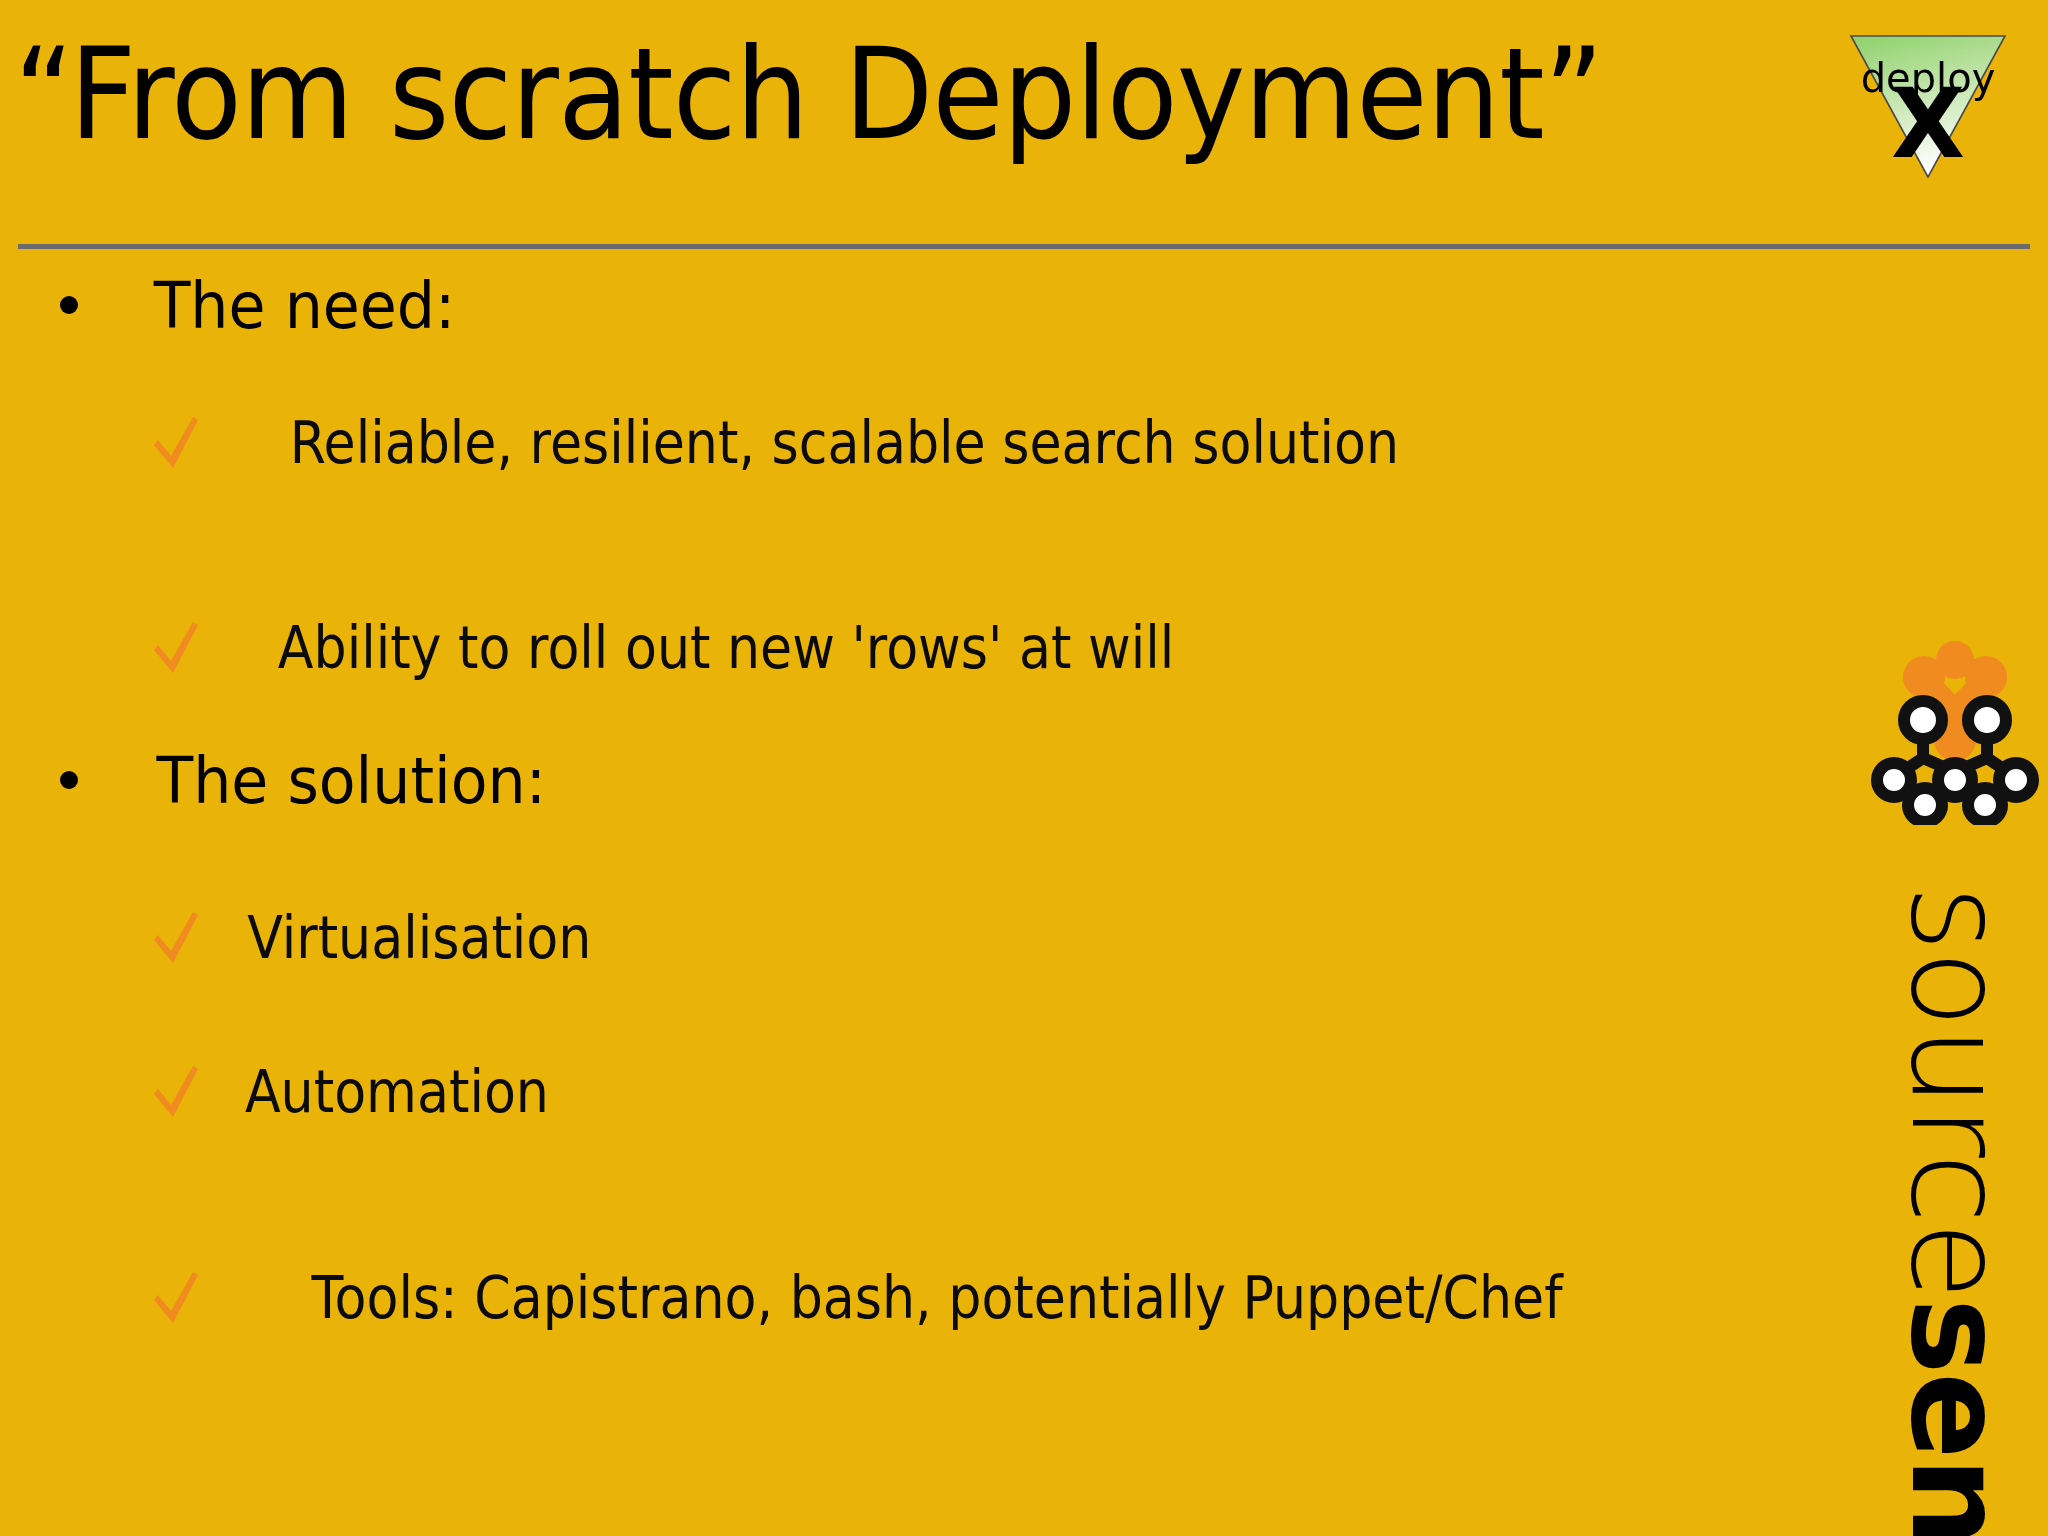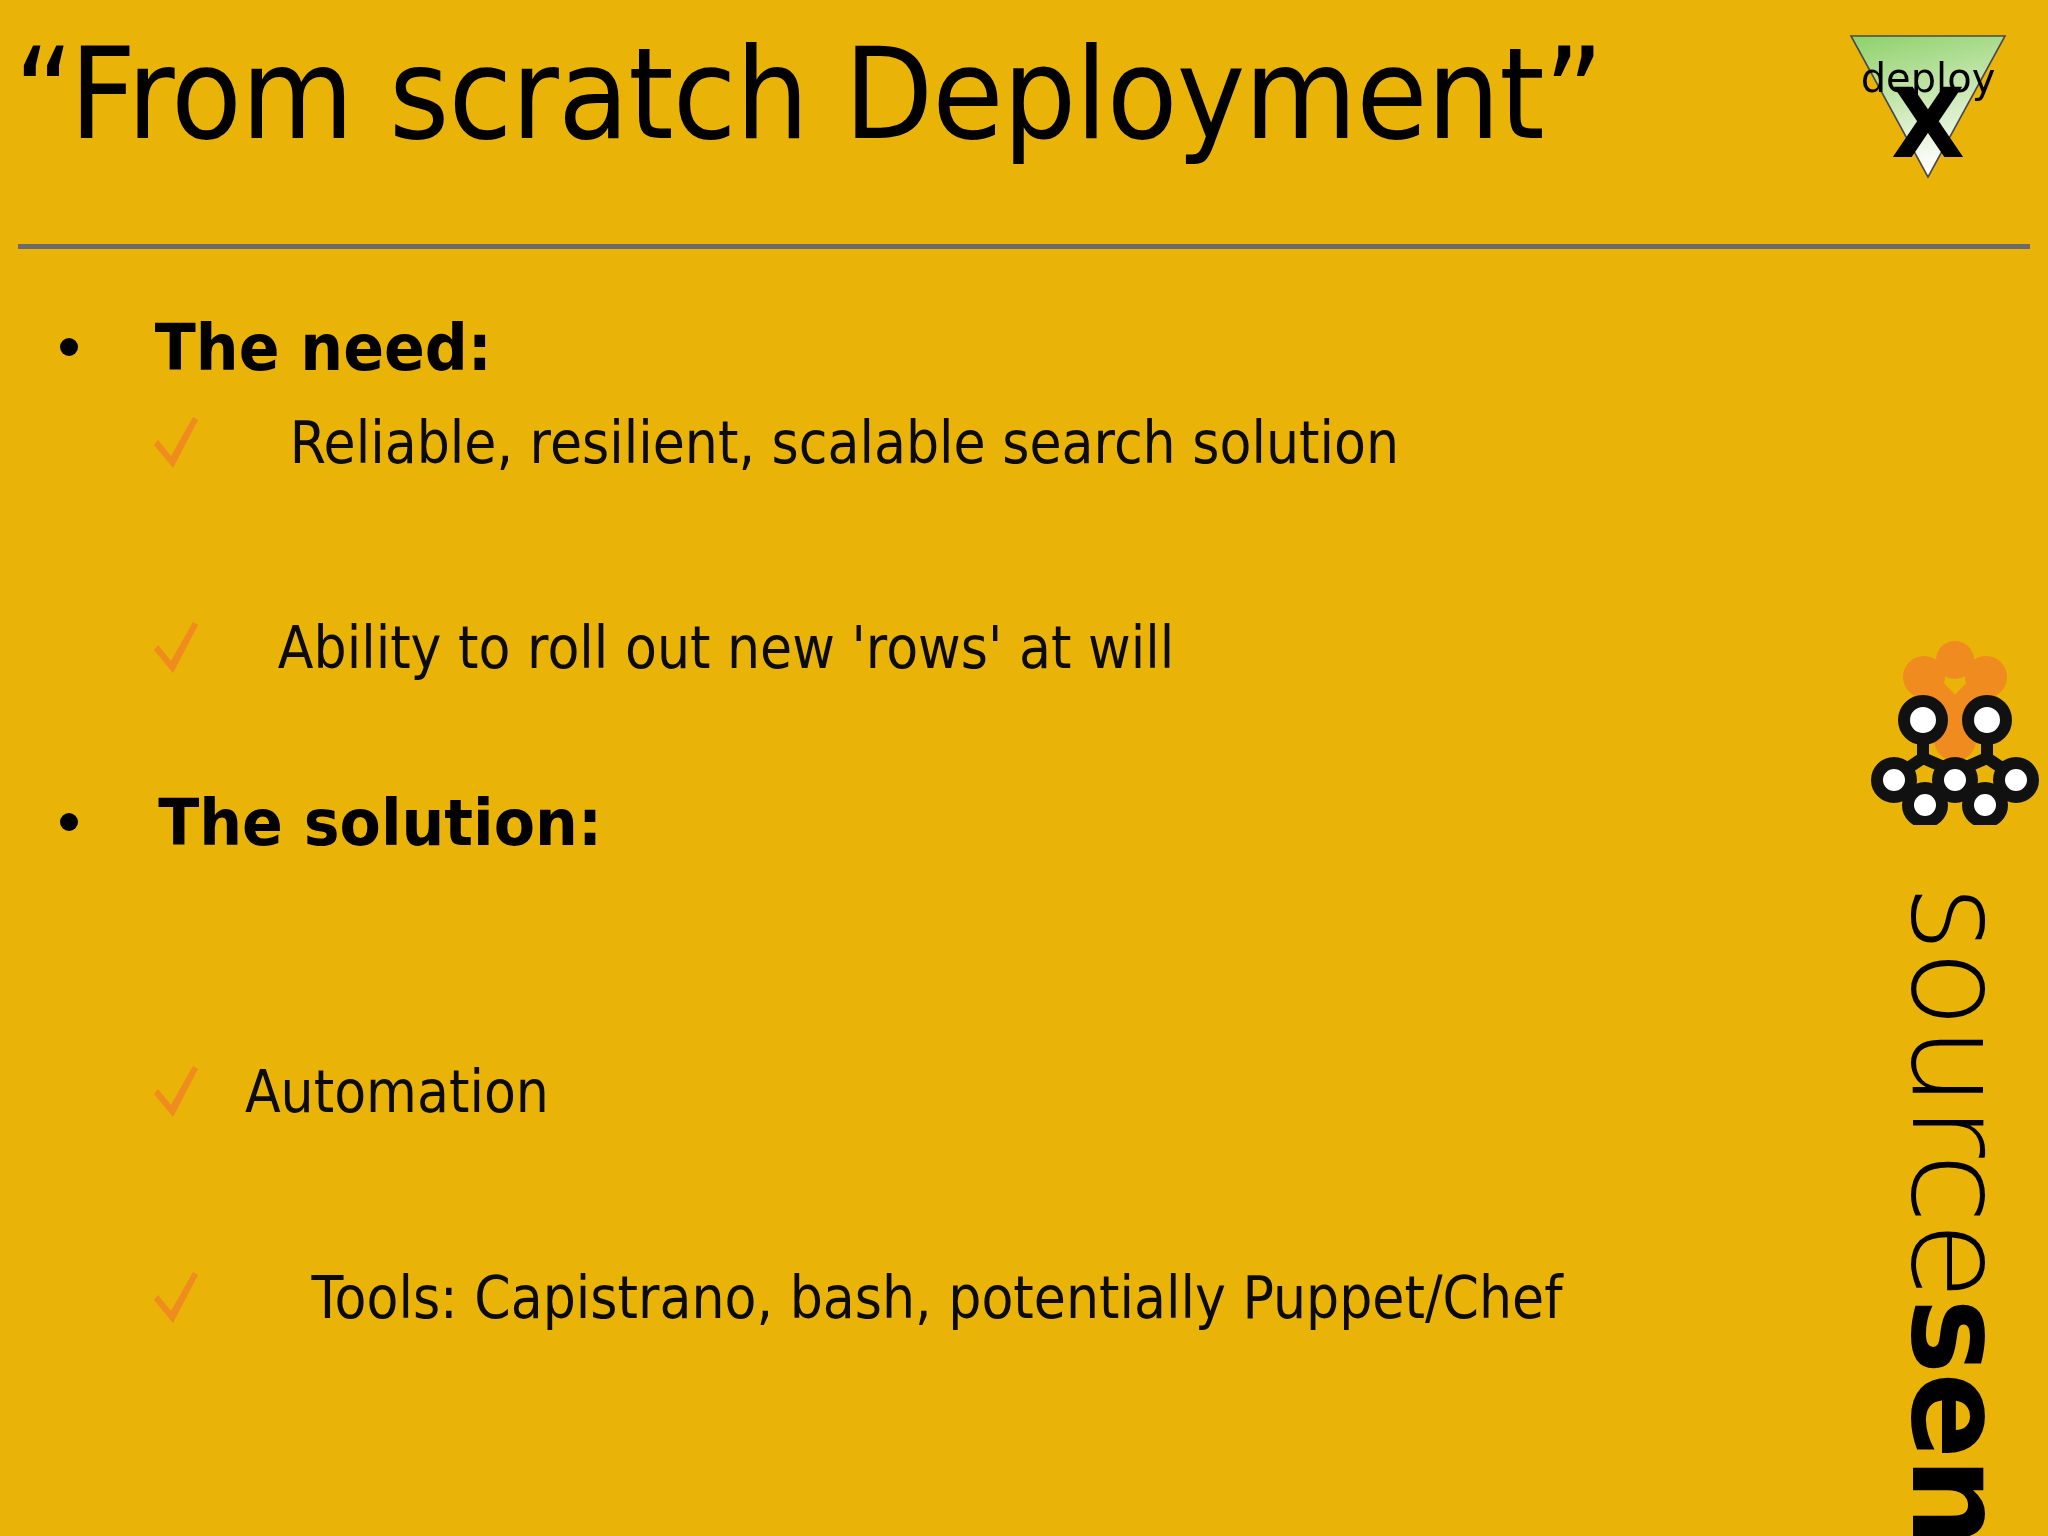--- a/index.html
+++ b/index.html
@@ -79,22 +79,21 @@
     white-space: nowrap;
   }
 
   
   .lvl1 {
     left: 60px;
     font-family: "DejaVu Sans", sans-serif;
     font-size: 64px;
     line-height: 72px;
     color: #000000;
-    font-weight: 700;
-    margin-top: 42px;
+    font-weight: 400;
   }
   .lvl1 .dot {
     display: inline-block;
     width: 18px;
     height: 18px;
     border-radius: 50%;
     background: #000;
     margin-right: 66px;
     flex: 0 0 auto;
     position: relative;
@@ -218,20 +217,28 @@
         </svg>
       </span>
       <span class="txt">Ability to roll out new 'rows' at will</span>
     </div>
 
     <div class="line lvl1" style="top:495px;">
       <span class="dot"></span>
       <span class="txt">The solution:</span>
     </div>
 
+    <div class="line lvl2" style="top:650px;">
+      <span class="check">
+        <svg width="52" height="58" viewBox="0 0 52 58" xmlns="http://www.w3.org/2000/svg">
+          <path d="M4 30 L8 25 L21 41 L43 2 L48 5 L23 53 Z" fill="#ef8b1f"></path>
+        </svg>
+      </span>
+      <span class="txt">Virtualisation</span>
+    </div>
 
     <div class="line lvl2" style="top:804px;">
       <span class="check">
         <svg width="52" height="58" viewBox="0 0 52 58" xmlns="http://www.w3.org/2000/svg">
           <path d="M4 30 L8 25 L21 41 L43 2 L48 5 L23 53 Z" fill="#ef8b1f"></path>
         </svg>
       </span>
       <span class="txt">Automation</span>
     </div>
 

